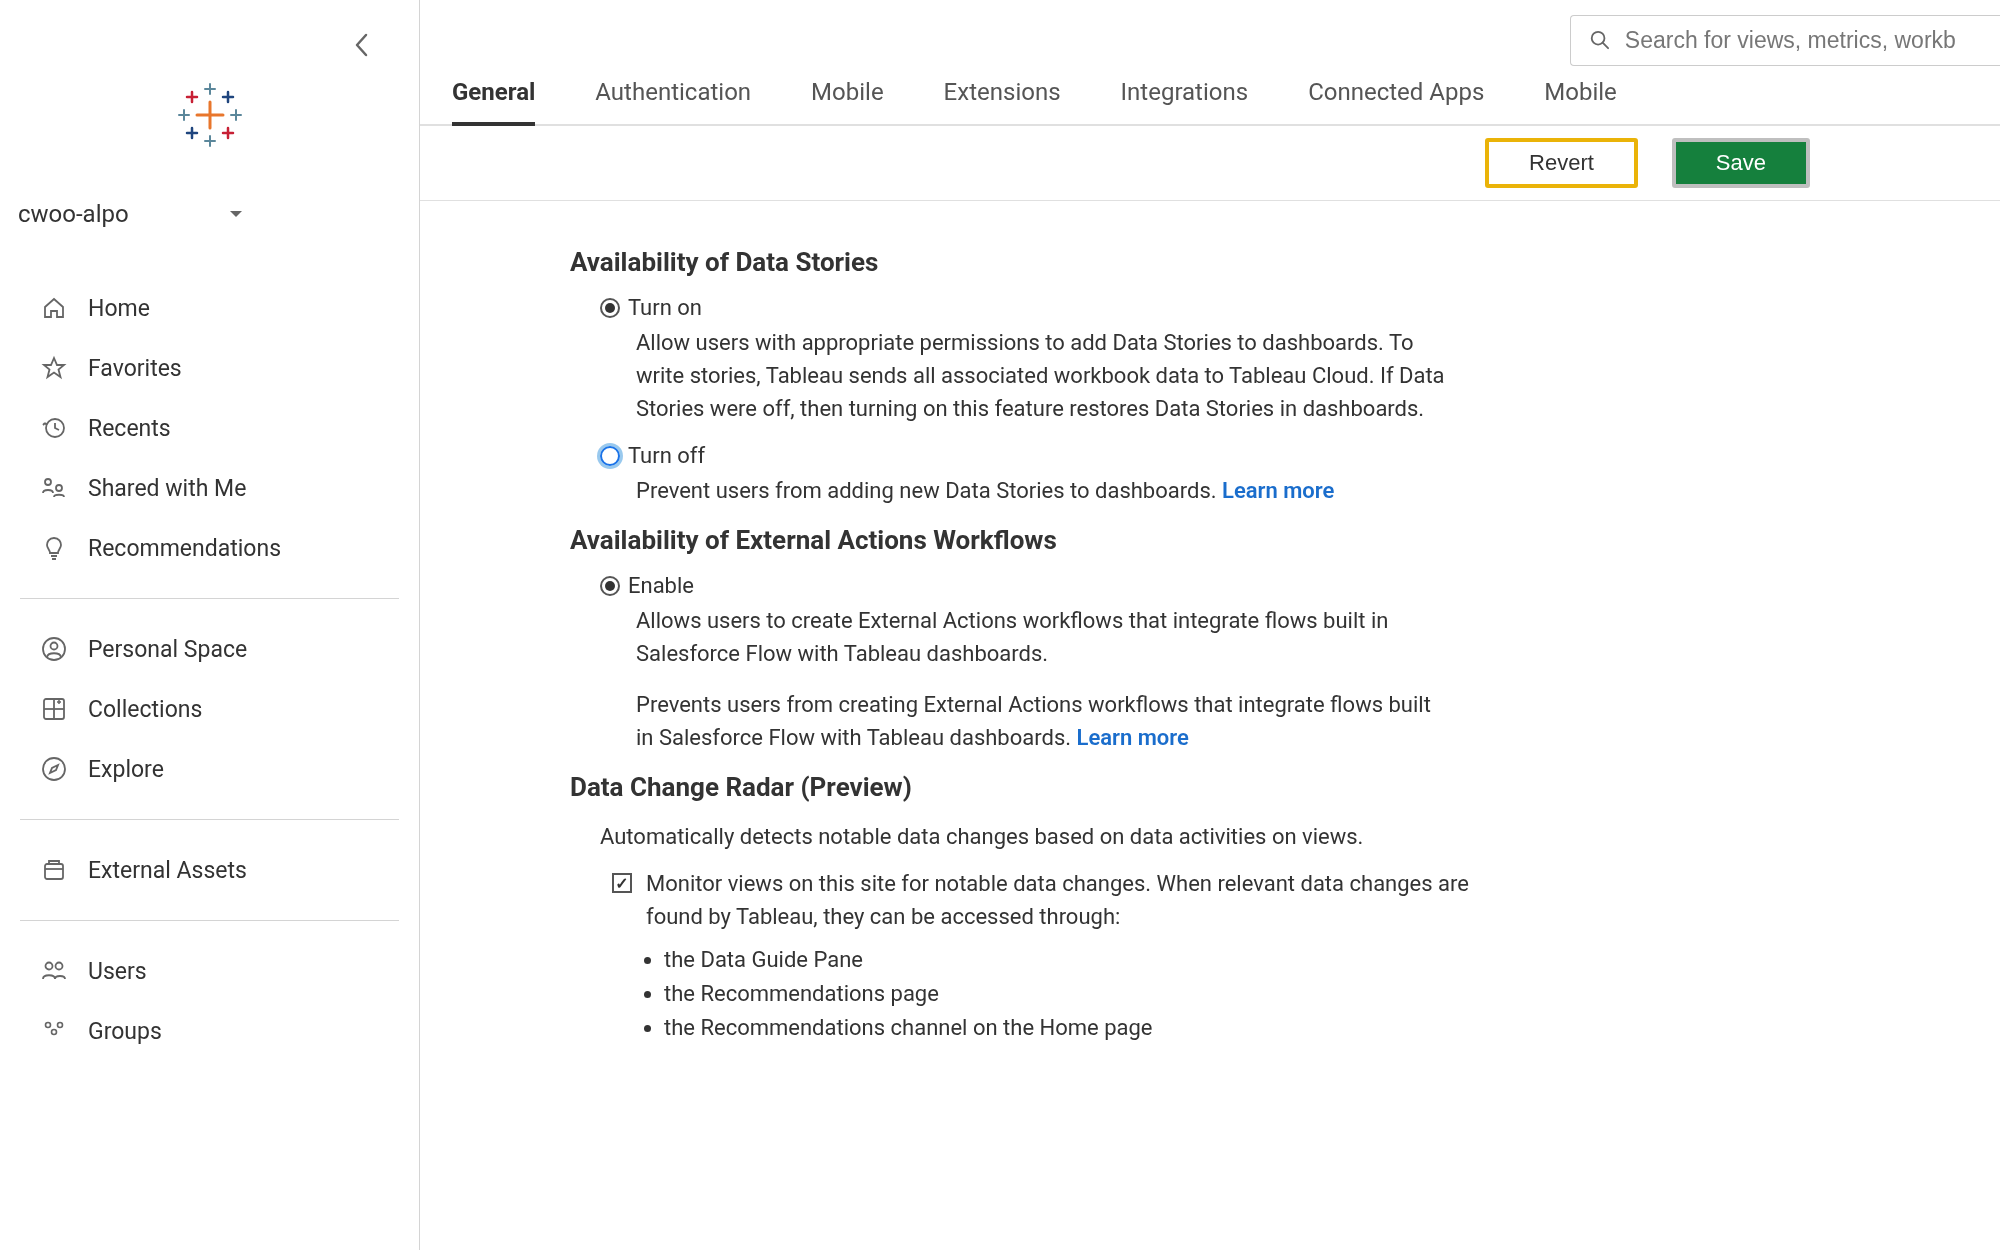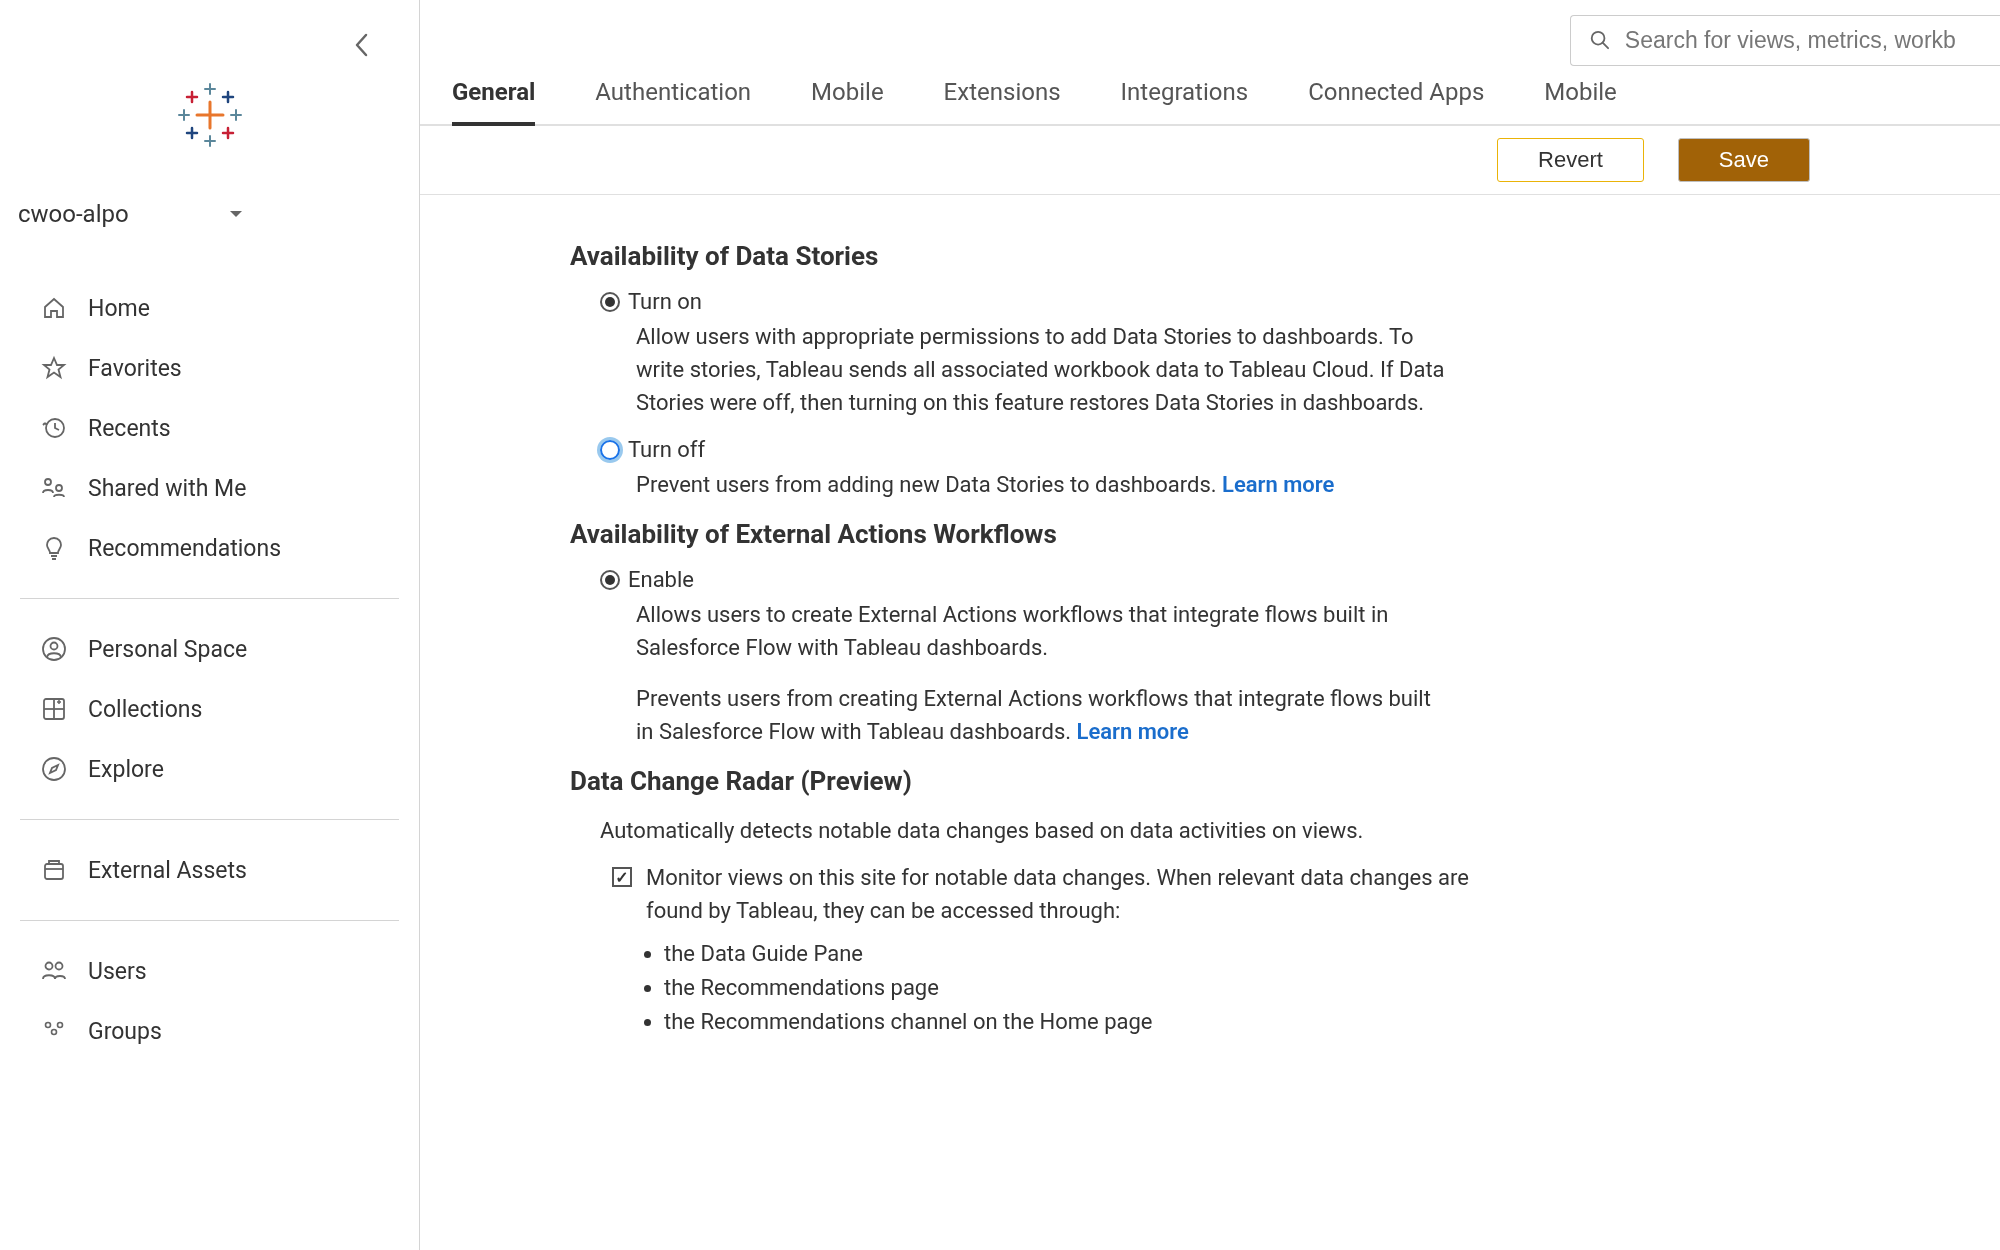--- a/index.html
+++ b/index.html
@@ -151,26 +151,26 @@
       justify-content: flex-end;
       gap: 34px;
       padding: 12px 190px 12px 0;
       border-bottom: 1px solid #e0e0e0;
     }
     .btn {
       padding: 8px 40px;
       font-size: 22px;
       border-radius: 3px;
       cursor: pointer;
-      border: 1px solid #eab308;
+      border: 4px solid #eab308;
       background: #fff;
       color: #333;
     }
     .btn-save {
-      background: #a16207;
+      background: #15803d;
       color: #fff;
       border-color: #bfbfbf;
     }
 
     .content {
       padding: 30px 150px;
       overflow-y: auto;
       flex: 1;
     }
     .section-title {

